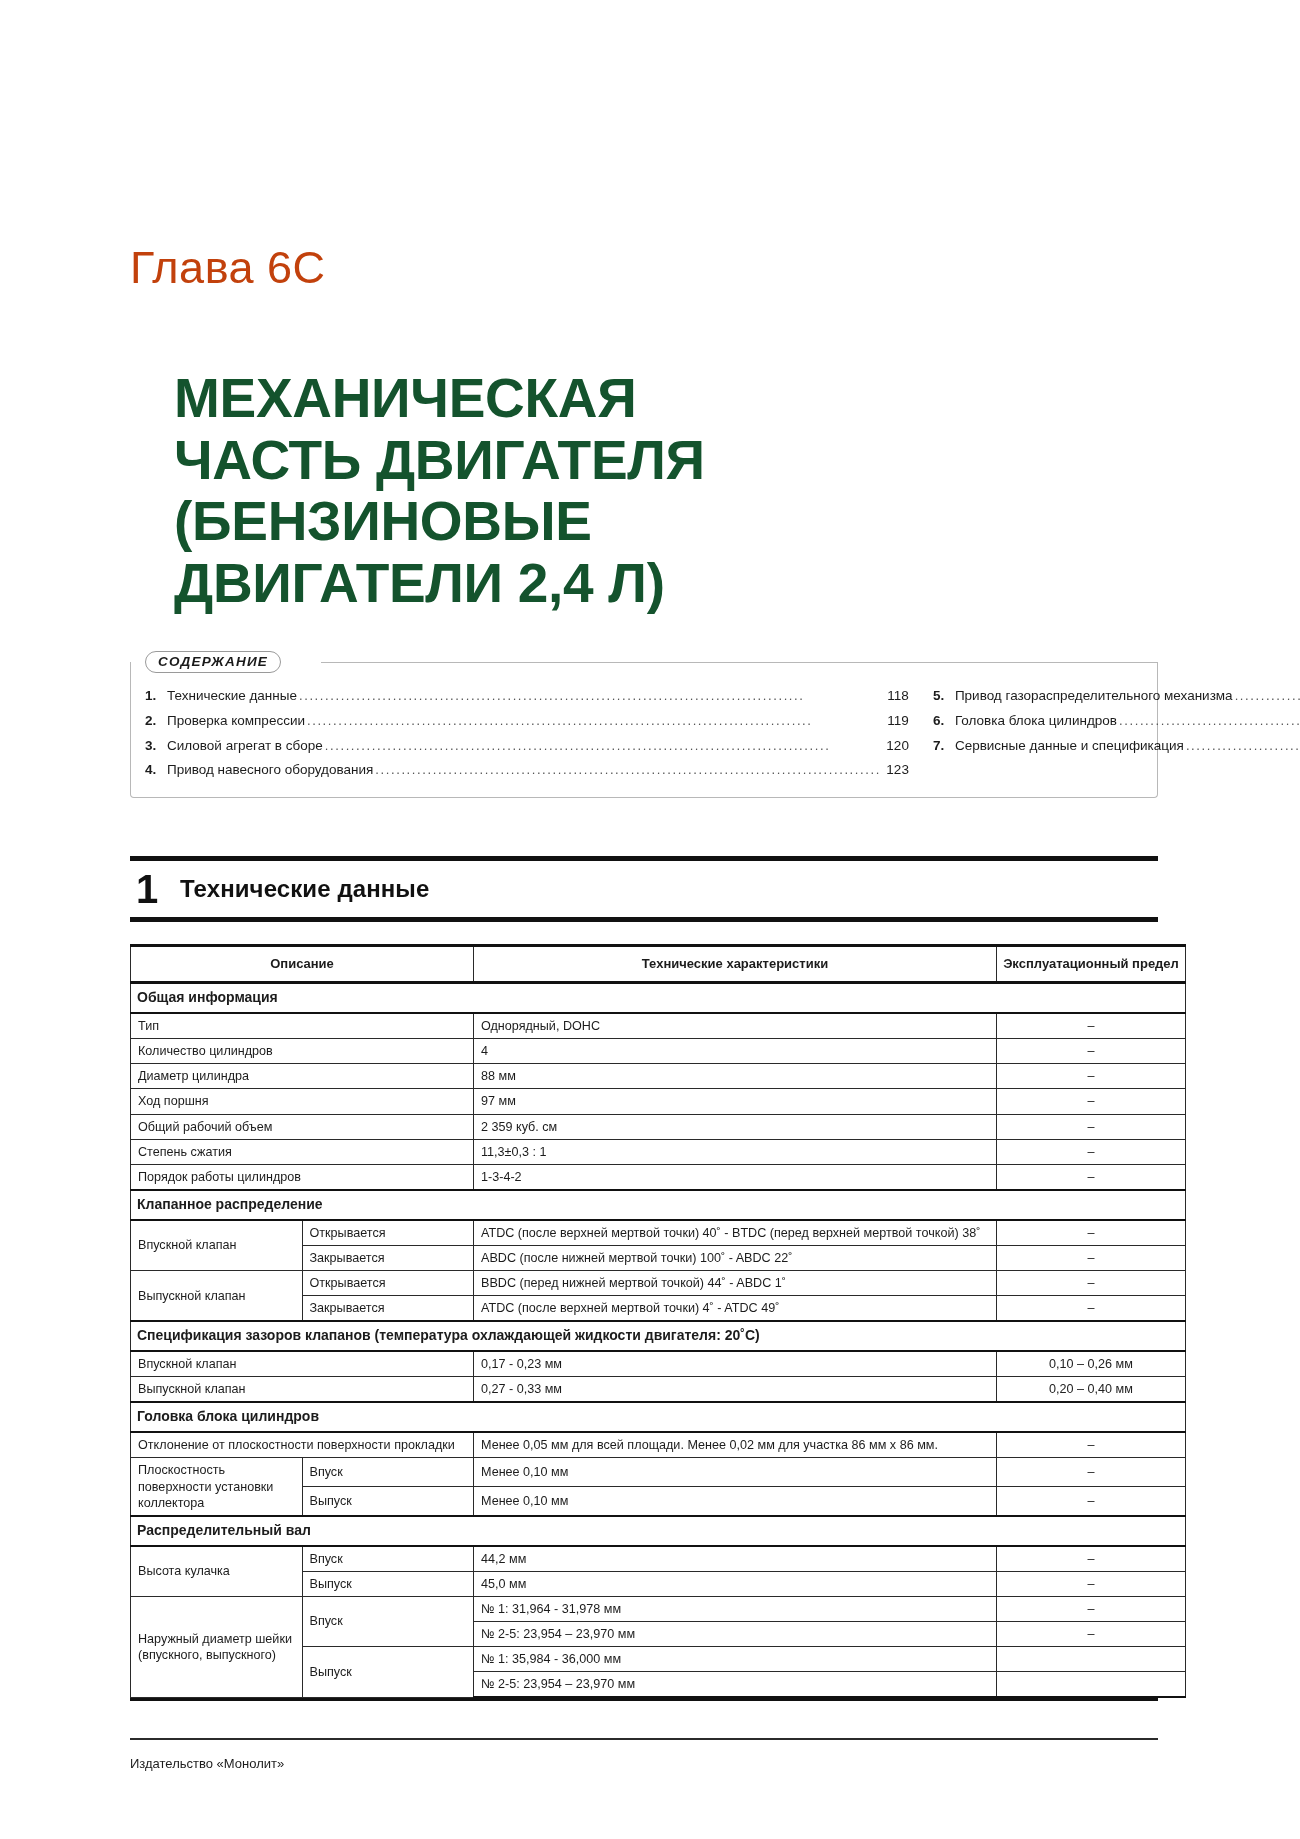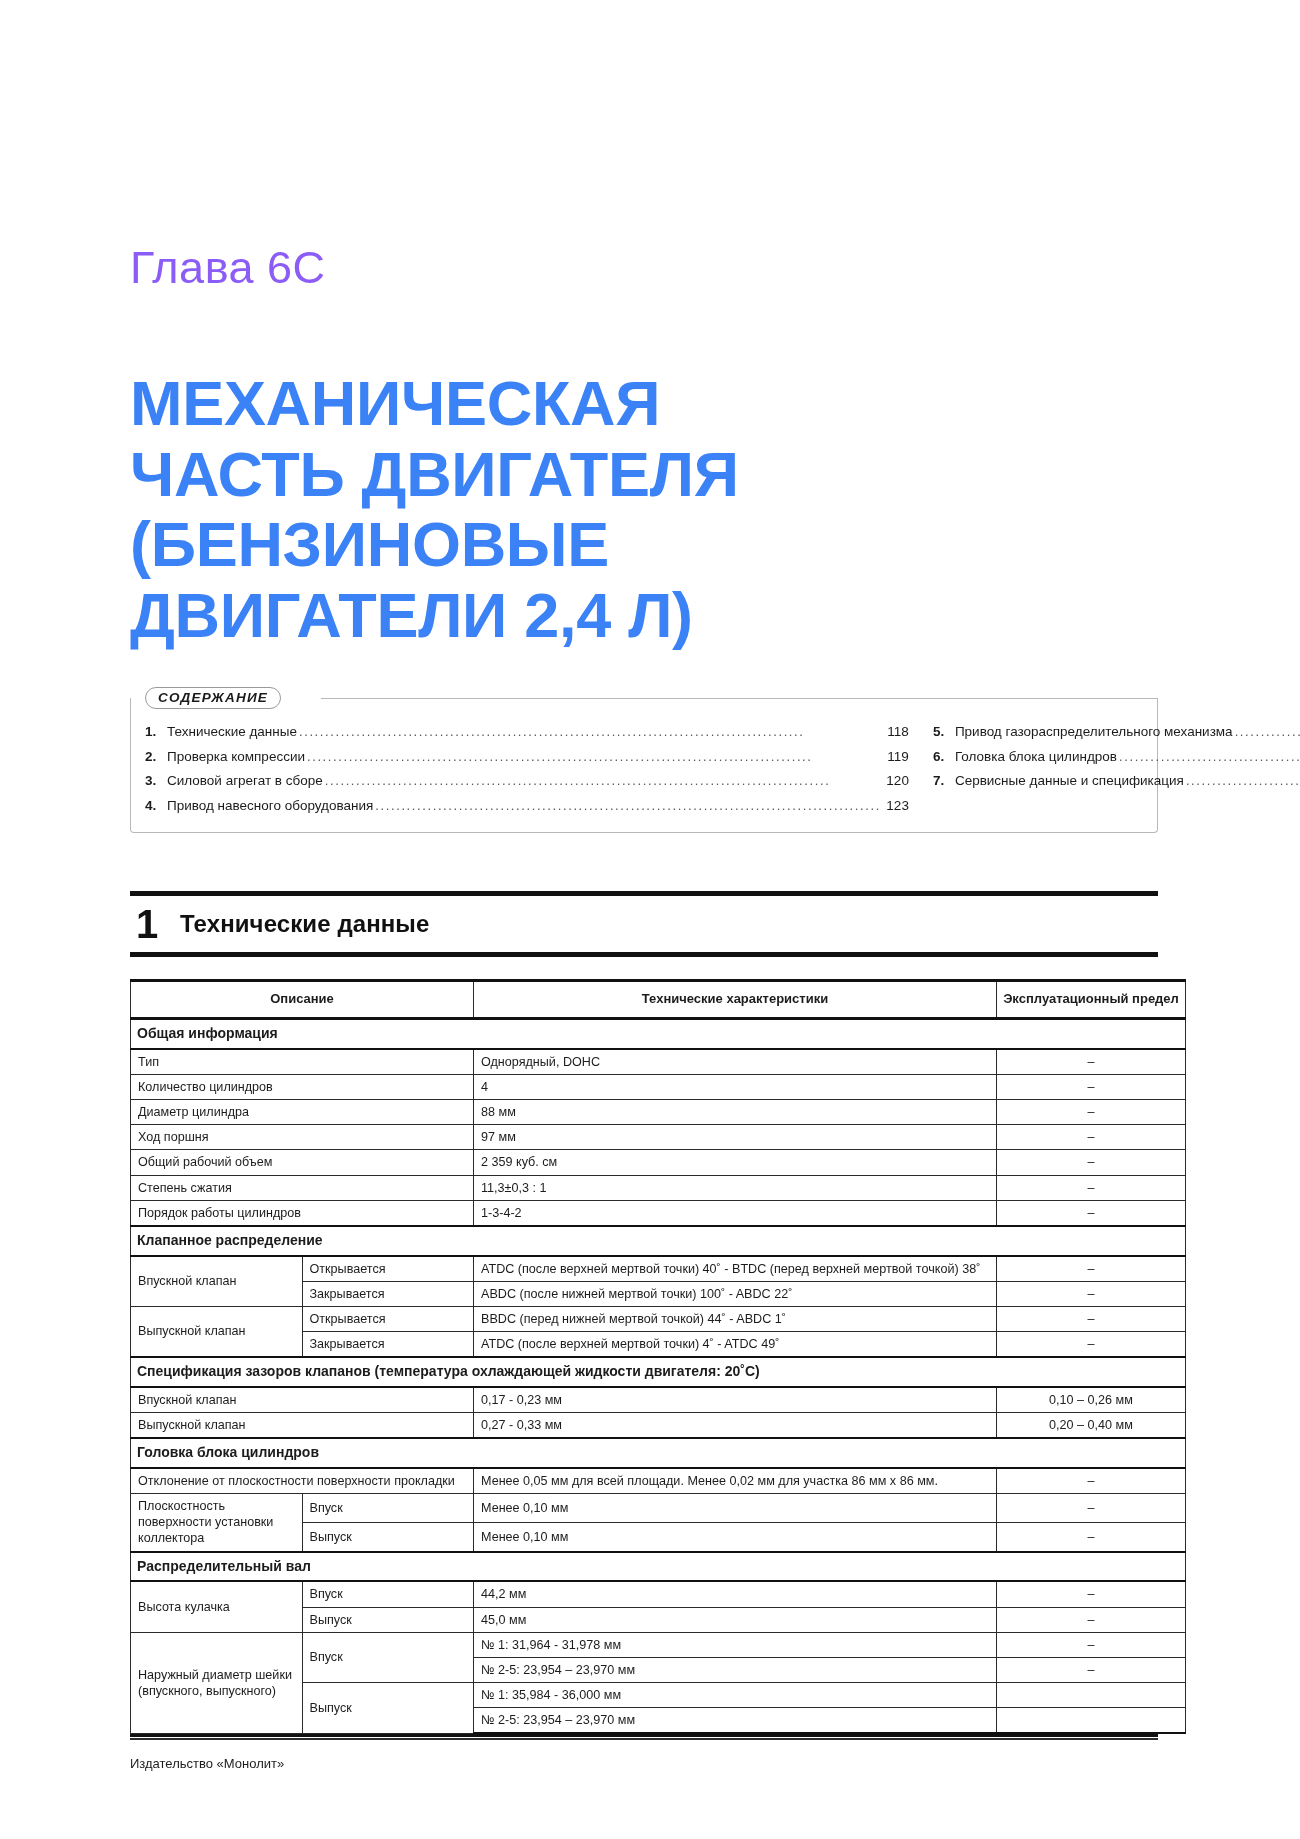--- a/index.html
+++ b/index.html
@@ -27,35 +27,36 @@
     left: 130px;
     top: 0;
     width: 1060px;
   }
 
   
   .chapter-label {
     font-size: 45px;
     font-weight: 400;
     letter-spacing: 0.5px;
-    color: #8b5cf6;
+    color: #c2410c;
     margin-top: 245px;
     line-height: 1;
   }
 
   
   .doc-title {
     margin-top: 78px;
-    font-size: 63px;
+    font-size: 55px;
     font-weight: 700;
     line-height: 1.12;
     letter-spacing: -0.3px;
-    color: #3b82f6;
+    color: #14532d;
     max-width: 640px;
     text-transform: uppercase;
+    margin-left: 44px;
   }
 
   
   .toc-wrap {
     margin-top: 48px;
     position: relative;
     width: 1028px;
   }
   .toc-box {
     border: 1px solid #b8b8b8;

